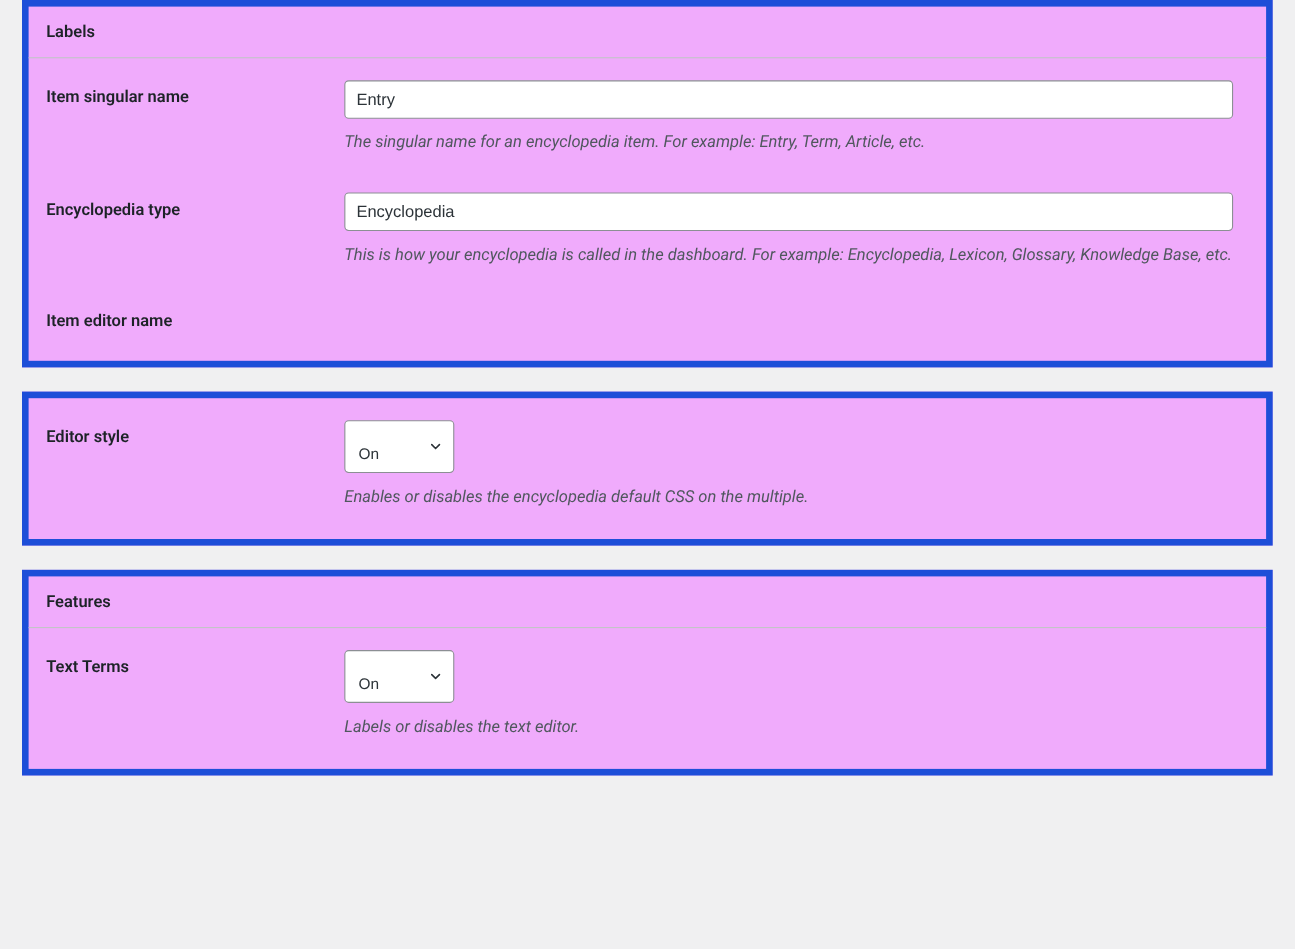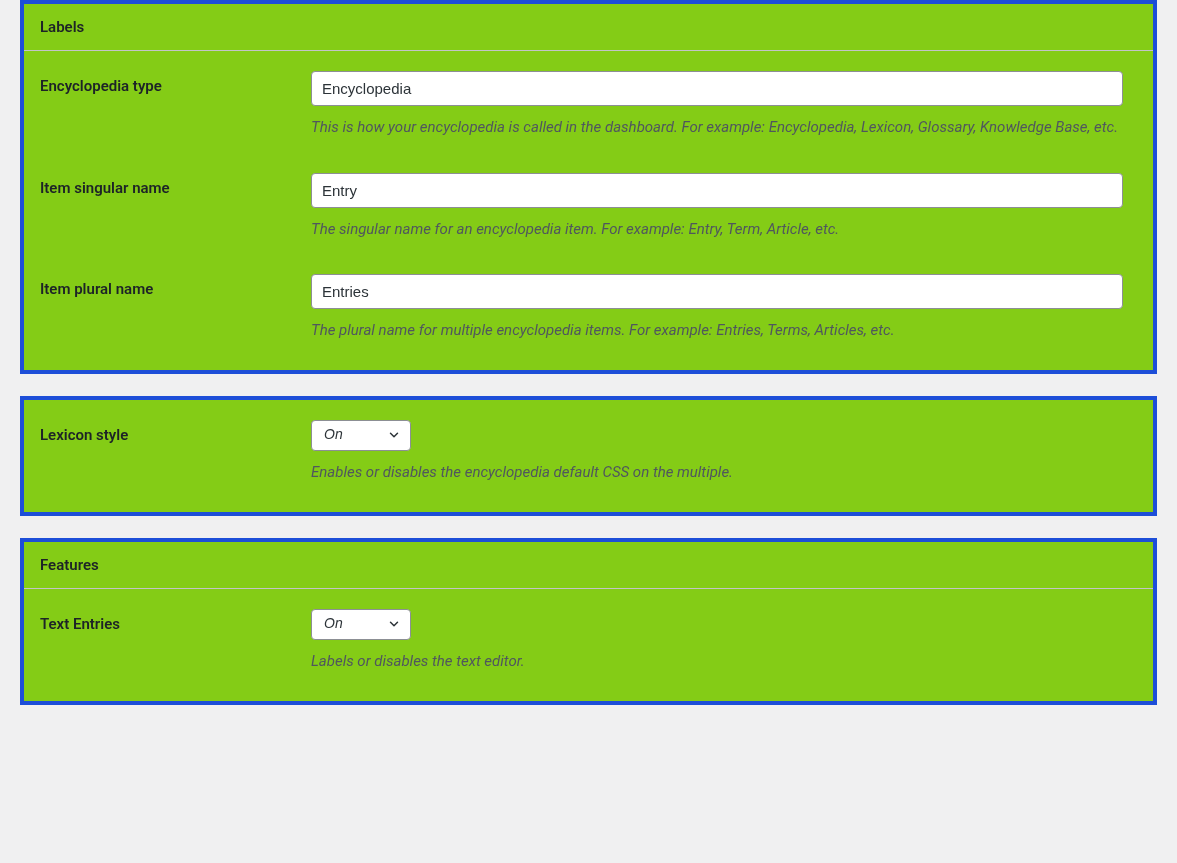--- a/index.html
+++ b/index.html
@@ -8,22 +8,22 @@
       padding: 0;
     }
     body {
       font-family: -apple-system, BlinkMacSystemFont, "Segoe UI", Roboto, Oxygen-Sans, Ubuntu, Cantarell, "Helvetica Neue", sans-serif;
       background: #f0f0f1;
       color: #1d2327;
       font-size: 14px;
       padding: 0 20px;
     }
     .panel {
-      background: #84cc16;
-      border: 4px solid #1d4ed8;
+      background: #f0abfc;
+      border: 6px solid #1d4ed8;
       margin-bottom: 22px;
     }
     .panel-header {
       border-bottom: 1px solid #c3c4c7;
       padding: 14px 16px;
     }
     .panel-header h2 {
       font-size: 15px;
       font-weight: 600;
       color: #1d2327;
@@ -70,29 +70,28 @@
     }
     .select-wrap {
       position: relative;
       display: inline-block;
     }
     .select-input {
       appearance: none;
       -webkit-appearance: none;
       -moz-appearance: none;
       width: 100px;
-      padding: 4px 30px 6px 12px;
+      padding: 20px 30px 6px 12px;
       font-size: 14px;
       line-height: 1.4;
       border: 1px solid #8c8f94;
       border-radius: 4px;
       background: #fff;
       color: #2c3338;
       cursor: pointer;
-      font-style: italic;
     }
     .select-chevron {
       position: absolute;
       right: 10px;
       top: 50%;
       transform: translateY(-50%);
       pointer-events: none;
       width: 14px;
       height: 14px;
       color: #2c3338;
@@ -101,51 +100,47 @@
 </head>
 <body>
 
 <div class="panel">
   <div class="panel-header">
     <h2>Labels</h2>
   </div>
   <div class="panel-body">
 
     <div class="form-row">
+      <div class="form-label">Item singular name</div>
+      <div class="form-control">
+        <input type="text" class="text-input" value="Entry" style="">
+        <p class="description">The singular name for an encyclopedia item. For example: Entry, Term, Article, etc.</p>
+      </div>
+    </div>
+
+    <div class="form-row">
       <div class="form-label">Encyclopedia type</div>
       <div class="form-control">
         <input type="text" class="text-input" value="Encyclopedia" style="">
         <p class="description">This is how your encyclopedia is called in the dashboard. For example: Encyclopedia, Lexicon, Glossary, Knowledge Base, etc.</p>
       </div>
     </div>
 
     <div class="form-row">
-      <div class="form-label">Item singular name</div>
-      <div class="form-control">
-        <input type="text" class="text-input" value="Entry" style="">
-        <p class="description">The singular name for an encyclopedia item. For example: Entry, Term, Article, etc.</p>
-      </div>
-    </div>
-
-    <div class="form-row">
-      <div class="form-label">Item plural name</div>
-      <div class="form-control">
-        <input type="text" class="text-input" value="Entries" style="">
-        <p class="description">The plural name for multiple encyclopedia items. For example: Entries, Terms, Articles, etc.</p>
-      </div>
+      <div class="form-label">Item editor name</div>
     </div>
 
   </div>
 </div>
 
 <div class="panel">
   <div class="panel-body">
 
     <div class="form-row">
-      <div class="form-label">Lexicon style</div>
+      <div class="form-label">Editor style</div>
       <div class="form-control">
         <div class="select-wrap">
           <select class="select-input">
             <option>On</option>
           </select>
           <svg class="select-chevron" viewBox="0 0 24 24" fill="none" stroke="currentColor" stroke-width="2.5" stroke-linecap="round" stroke-linejoin="round">
               <polyline points="6 9 12 15 18 9"></polyline>
             </svg>
         </div>
         <p class="description">Enables or disables the encyclopedia default CSS on the multiple.</p>
@@ -155,21 +150,21 @@
   </div>
 </div>
 
 <div class="panel" style="margin-bottom:12px;">
   <div class="panel-header">
     <h2>Features</h2>
   </div>
   <div class="panel-body">
 
     <div class="form-row">
-      <div class="form-label">Text Entries</div>
+      <div class="form-label">Text Terms</div>
       <div class="form-control">
         <div class="select-wrap">
           <select class="select-input">
             <option>On</option>
           </select>
           <svg class="select-chevron" viewBox="0 0 24 24" fill="none" stroke="currentColor" stroke-width="2.5" stroke-linecap="round" stroke-linejoin="round">
               <polyline points="6 9 12 15 18 9"></polyline>
             </svg>
         </div>
         <p class="description">Labels or disables the text editor.</p>

